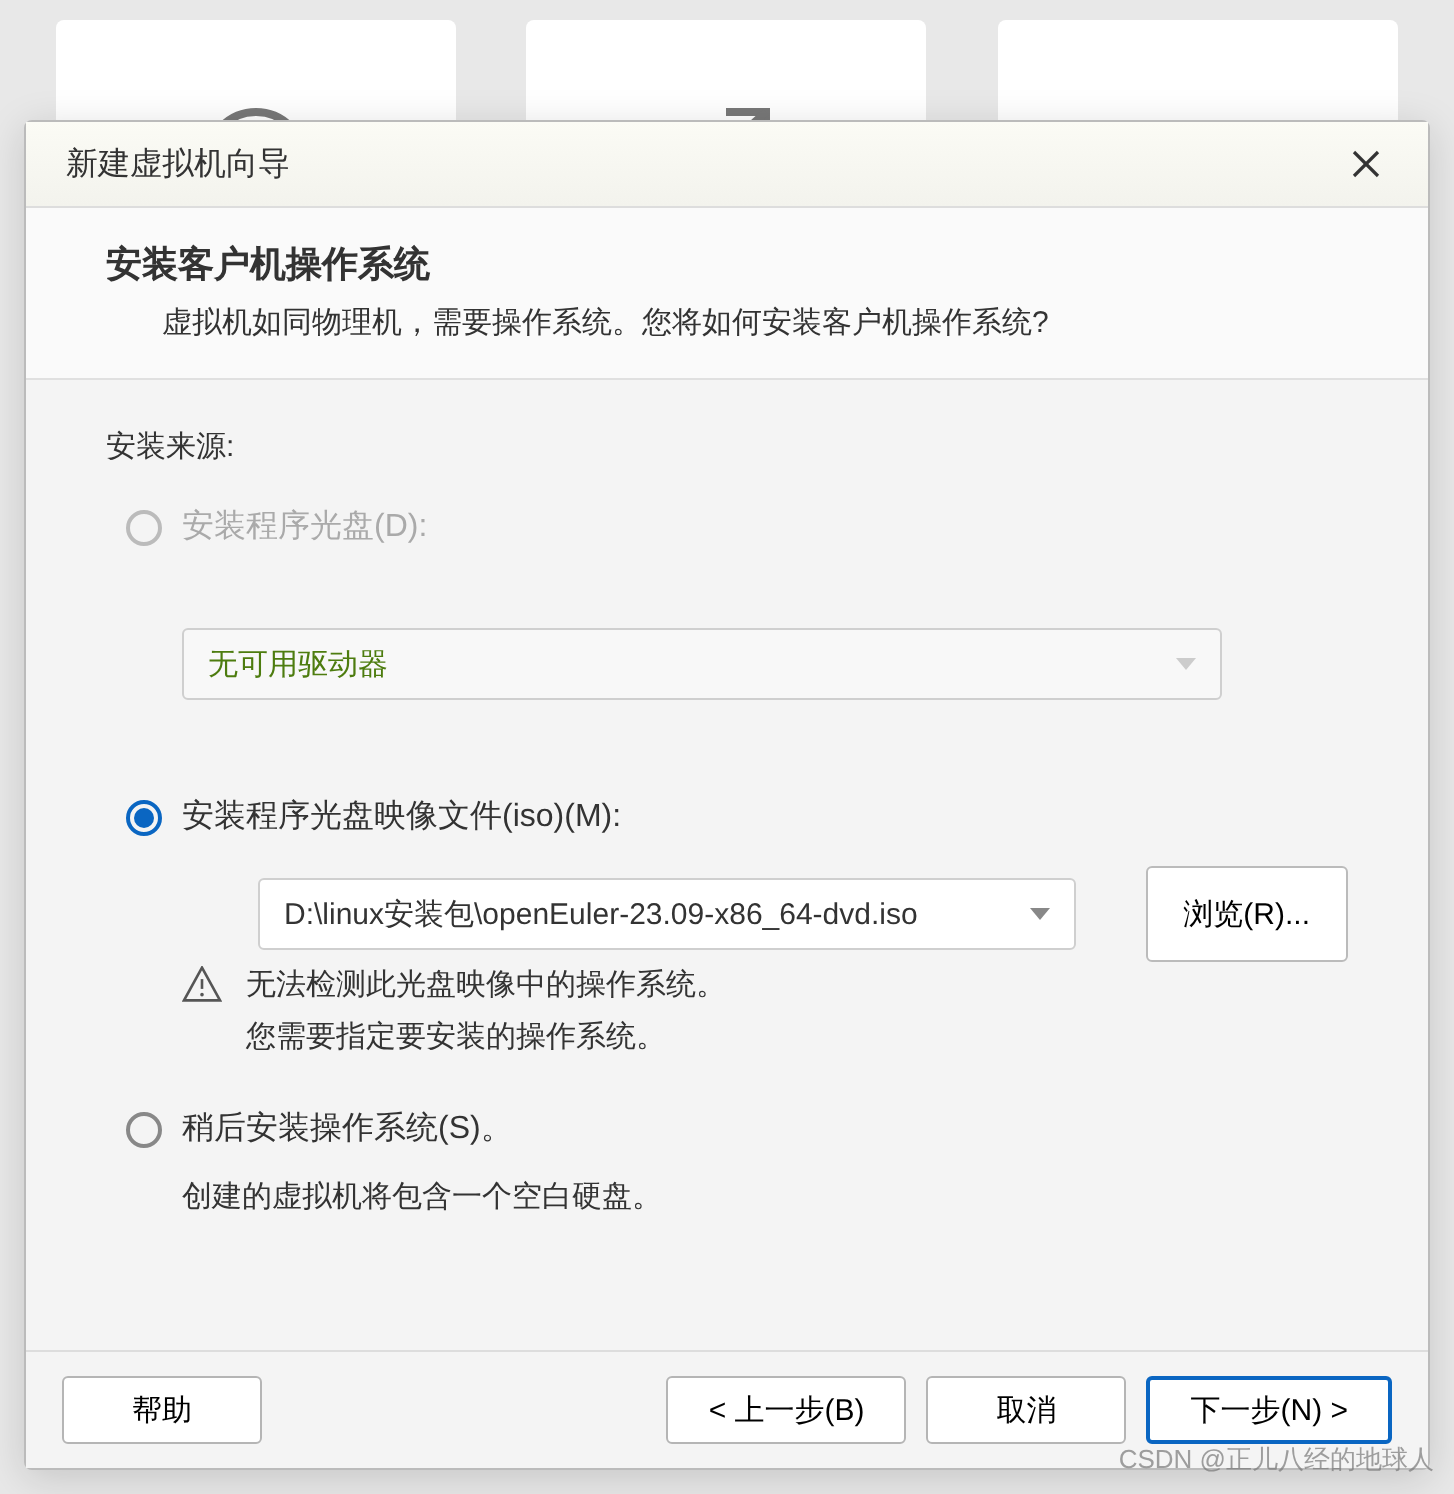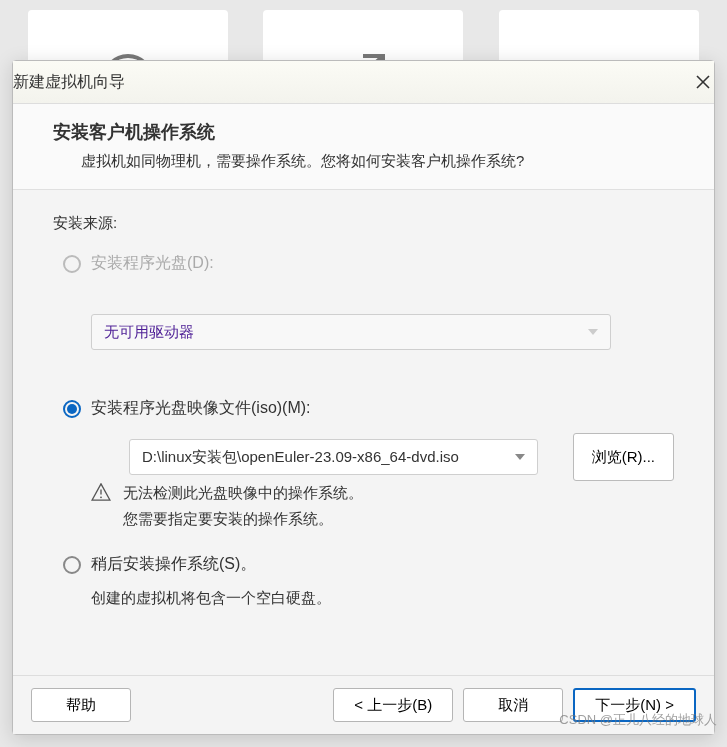--- a/index.html
+++ b/index.html
@@ -39,21 +39,21 @@
       border: 1px solid #bbb;
       border-radius: 4px;
       display: flex;
       flex-direction: column;
       box-shadow: 0 4px 20px rgba(0,0,0,0.15);
     }
     .titlebar {
       display: flex;
       align-items: center;
       justify-content: space-between;
-      padding: 10px 0;
+      padding: 10px 20px;
       background: linear-gradient(#fbfbf5, #f3f3ed);
       border-bottom: 1px solid #ddd;
     }
     .titlebar-title { font-size: 16px; }
     .close-btn {
       width: 22px; height: 22px;
       display: flex; align-items: center; justify-content: center;
       cursor: pointer; font-size: 18px;
     }
     .header {
@@ -96,21 +96,21 @@
       height: 36px;
       background: #fff;
       border: 1px solid #cfcfcf;
       border-radius: 3px;
       display: flex;
       align-items: center;
       justify-content: space-between;
       padding: 0 12px;
       font-size: 15px;
     }
-    .combo.disabled { color: #4c1d95; background: #f8f8f8; margin-top: 40px; }
+    .combo.disabled { color: #4d7c0f; background: #f8f8f8; margin-top: 40px; }
     .combo-drive { width: 520px; }
     .iso-row {
       display: flex; gap: 35px; margin-left: 38px; align-items: center;
     }
     .combo-iso { flex: 1; }
     .browse-btn {
       height: 48px; padding: 0 18px;
       background: #fff; border: 1px solid #bbb; border-radius: 3px;
       cursor: pointer; font-size: 15px;
       display: flex; align-items: center;
@@ -150,21 +150,21 @@
       border: 1px solid #b5b5b5;
       border-radius: 3px;
       cursor: pointer;
       font-size: 15px;
       font-family: inherit;
       display: flex; align-items: center; justify-content: center;
       min-width: 100px;
     }
     .btn.primary { border: 2px solid #0a66c2; }
     .watermark {
-      position: absolute; right: 10px; bottom: 18px;
+      position: absolute; right: 10px; bottom: 8px;
       font-size: 13px; color: rgba(120,120,120,0.7);
       pointer-events: none;
       margin-top: 17px;
     }
   </style>
 </head>
 <body>
 
 <div class="bg-cards">
   <div class="bg-card">

